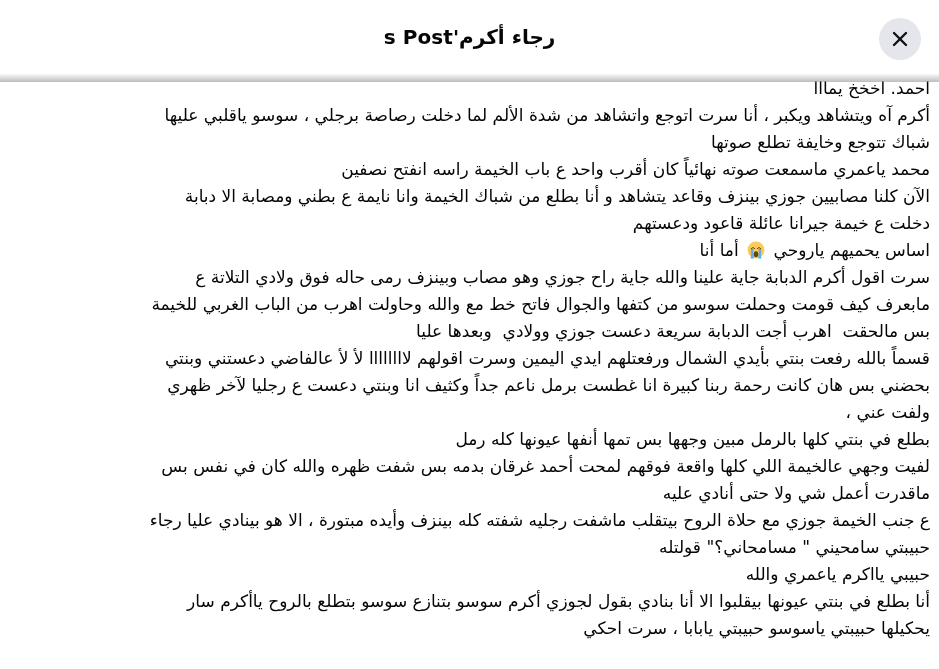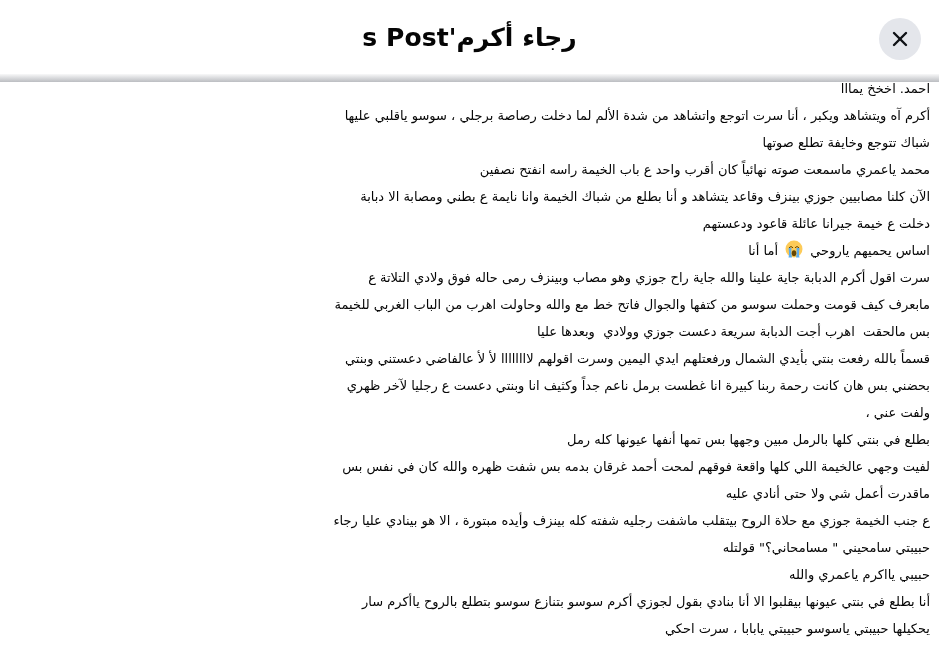--- a/index.html
+++ b/index.html
@@ -25,21 +25,21 @@
     z-index: 4;
   }
   .modal-title {
     position: absolute;
     top: 0; left: 80px; right: 80px;
     height: 74px;
     display: flex;
     align-items: center;
     justify-content: center;
     direction: rtl;
-    font-size: 25px;
+    font-size: 20px;
     font-weight: 700;
     color: #050505;
     letter-spacing: .1px;
   }
   .close-button {
     position: absolute;
     top: 18px;
     right: 18px;
     width: 42px;
     height: 42px;
@@ -63,21 +63,21 @@
   }
   .post-content {
     position: absolute;
     top: 75px; left: 0; right: 0; bottom: 0;
     padding: 0 9px;
     direction: rtl;
     text-align: right;
     overflow: hidden;
   }
   .post-line {
-    font-size: 13px;
+    font-size: 17px;
     line-height: 27px;
     color: #050505;
     white-space: pre;
   }
   .emoji {
     display: inline-block;
     vertical-align: -3px;
     margin: 0 3px;
     line-height: 0;
   }

